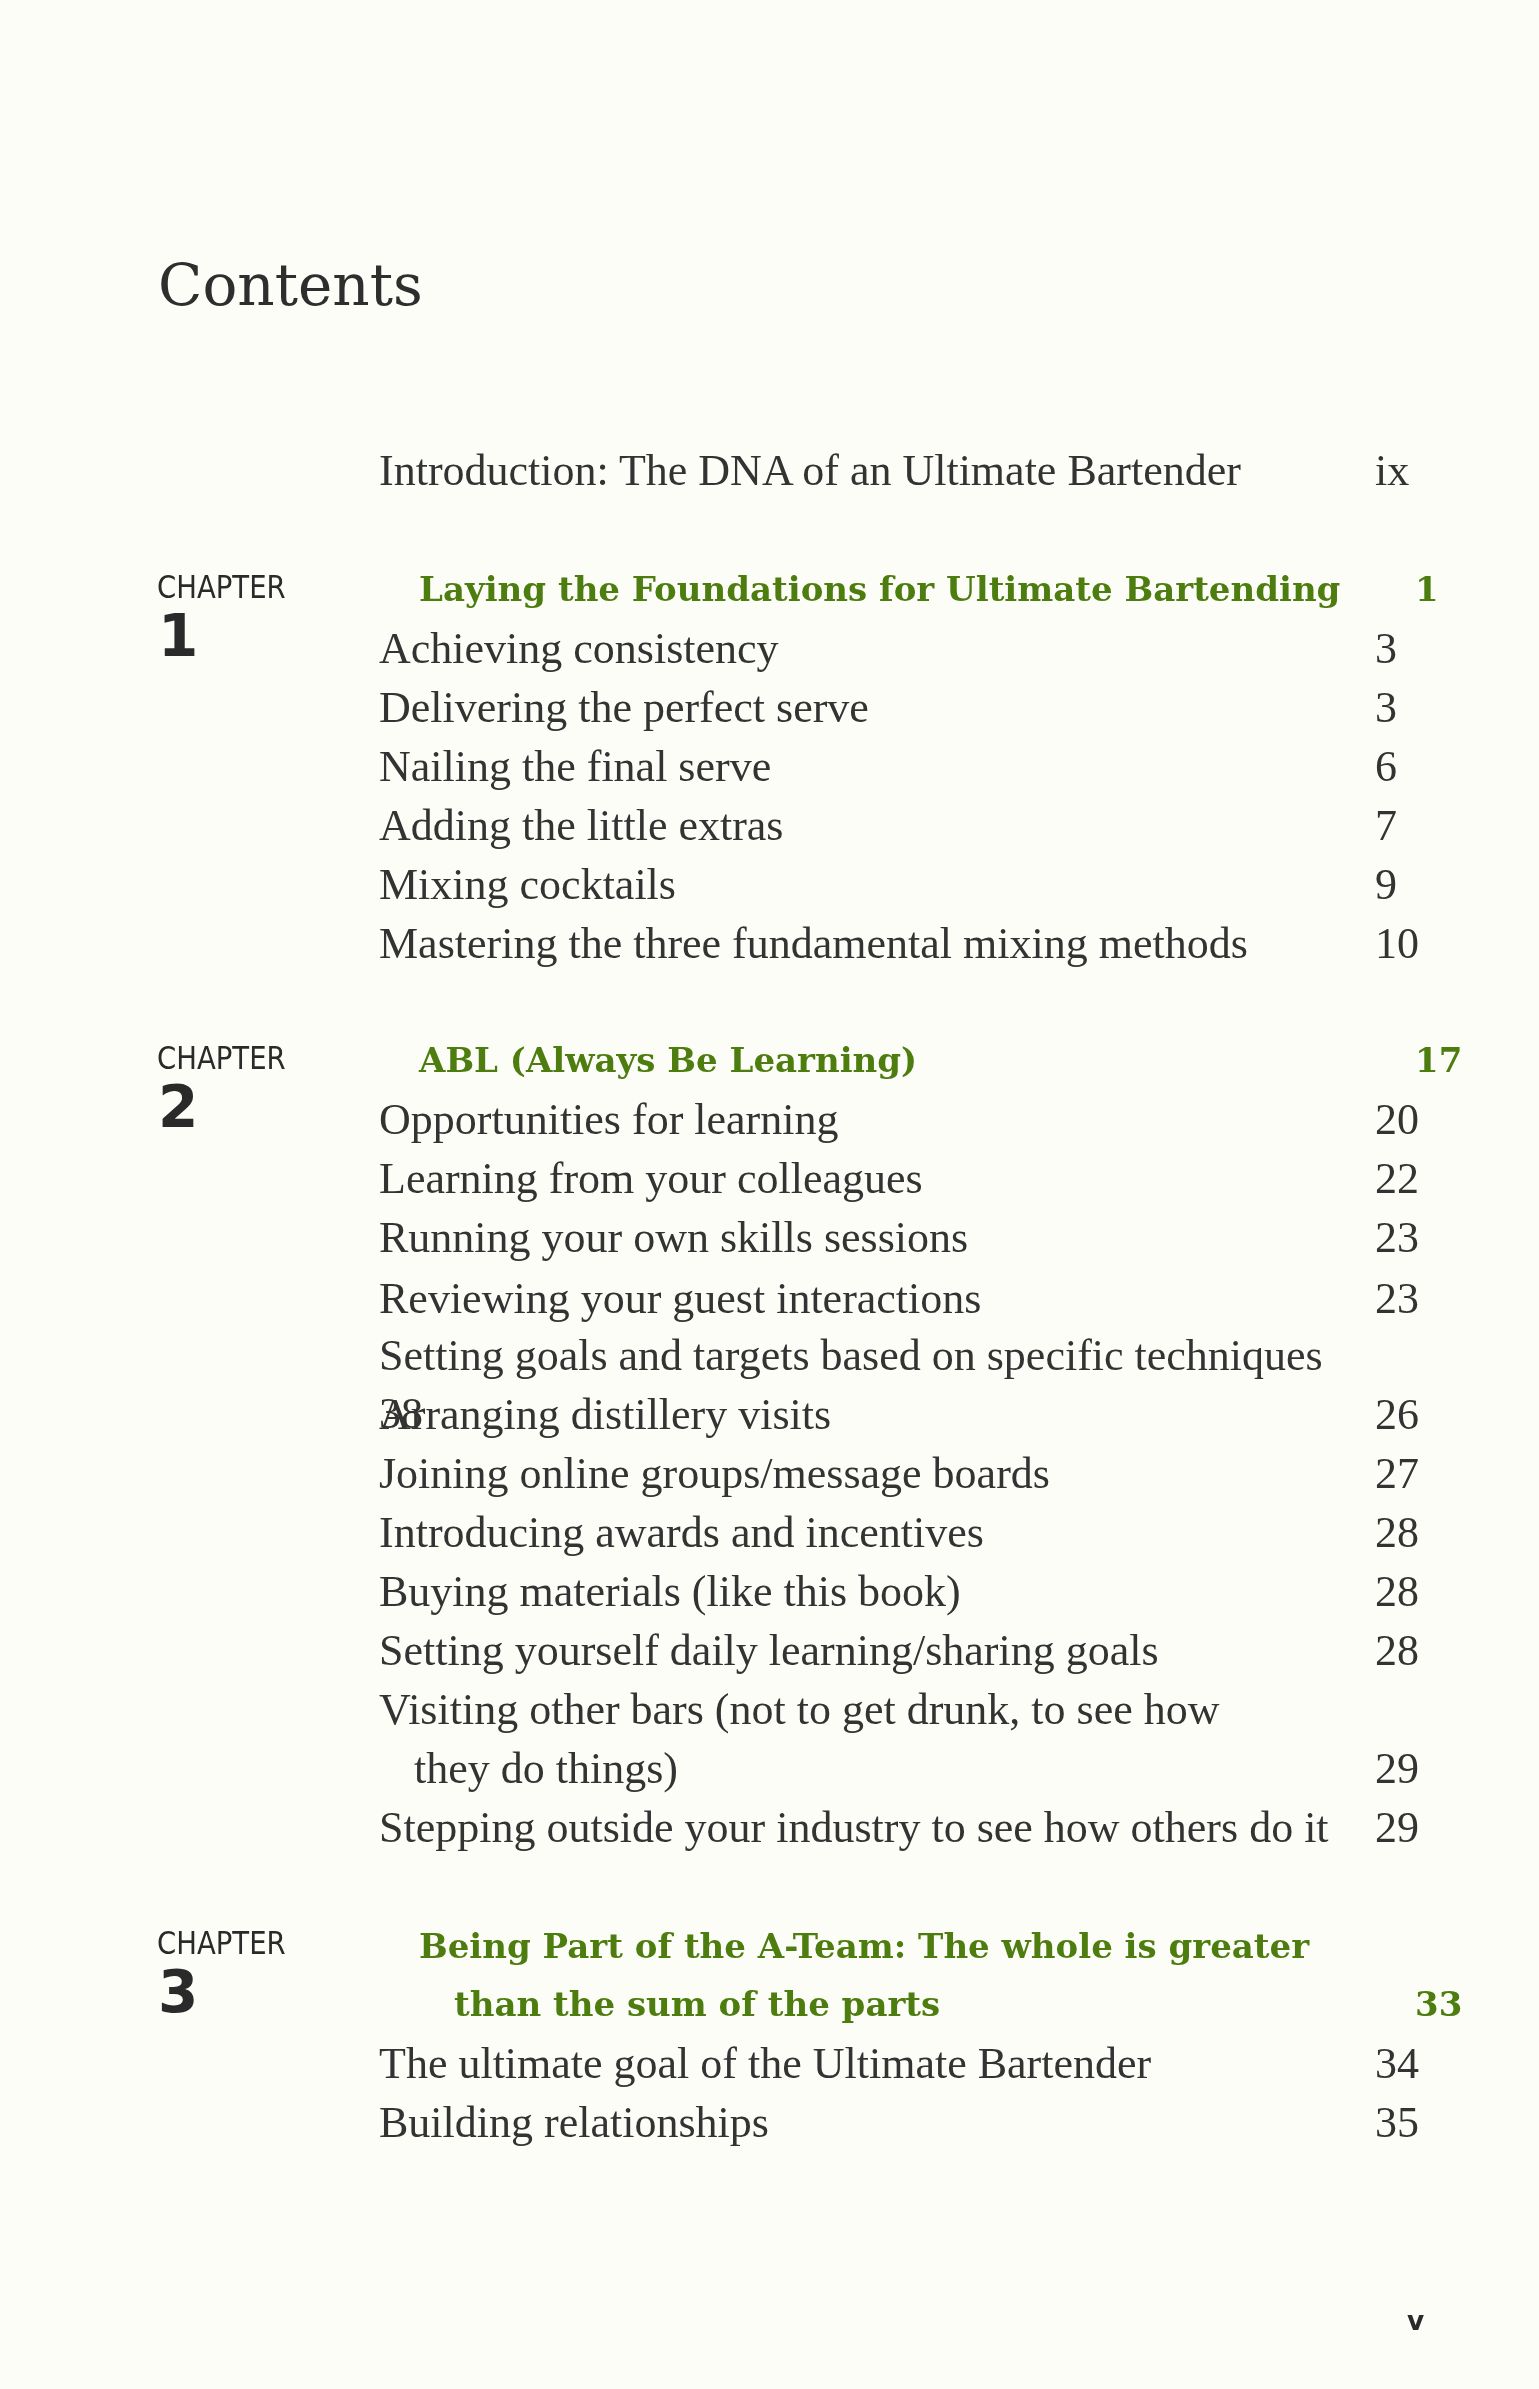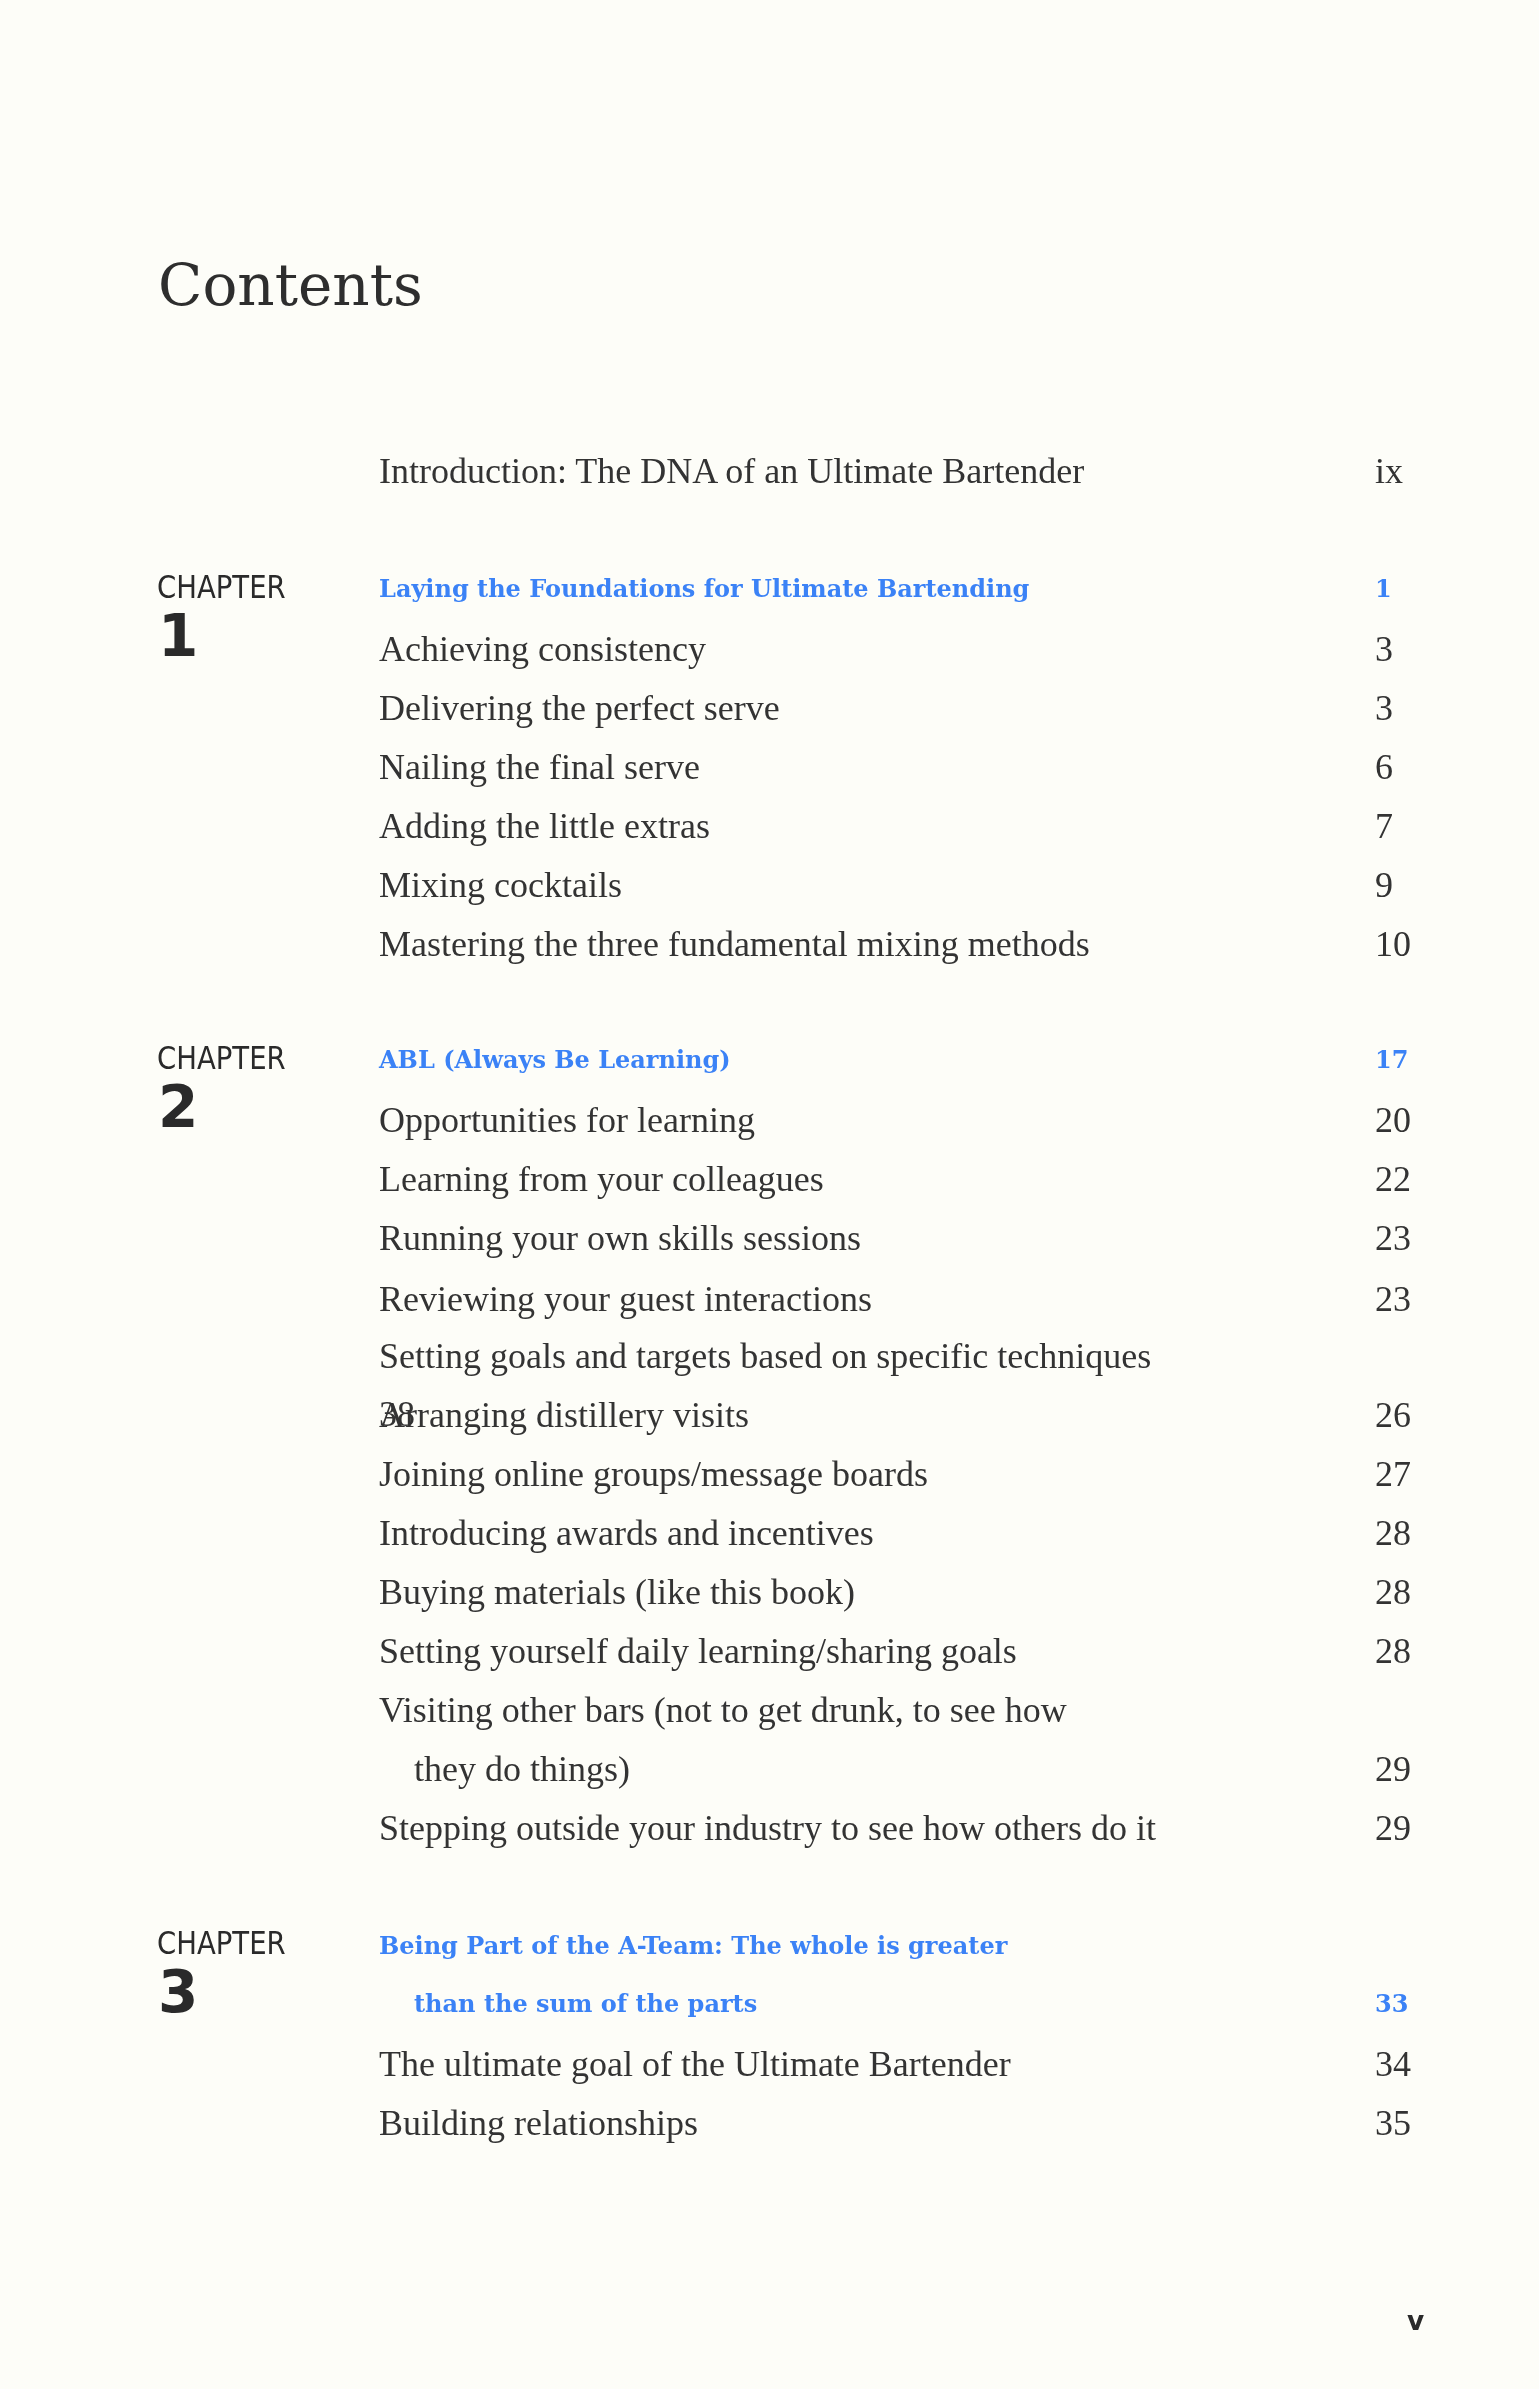--- a/index.html
+++ b/index.html
@@ -7,26 +7,26 @@
     width:1540px; height:2389px; background:#fdfdf8; position:relative; overflow:hidden;
     color:#2b2b2b;
   }
   .title {
     position:absolute; left:158px; top:251px;
     font-family:"DejaVu Serif", serif; font-size:58px; font-weight:normal; letter-spacing:0px;
     color:#2e2e2e;
   }
   .row {
     position:absolute; left:379px; width:1049px; height:58px;
-    font-family:"Liberation Serif", serif; font-size:36px; line-height:58px;
+    font-family:"Liberation Serif", serif; font-size:44px; line-height:58px;
     display:flex; justify-content:space-between; color:#333;
   }
   .row .txt { white-space:nowrap; }
   .row .pg { min-width:53px; }
-  .row.bold { font-family:"DejaVu Serif", serif; font-weight:bold; font-size:24px; color:#3b82f6; }
+  .row.bold { font-family:"DejaVu Serif", serif; font-weight:bold; font-size:34px; color:#4d7c0f;margin-left:40px; }
   .row.indent .txt { padding-left:35px;text-align:right; }
   .chap-label {
     position:absolute; left:157px;
     font-family:"DejaVu Sans", sans-serif; font-size:32px; letter-spacing:0px; color:#2a2a2a;
     transform:scaleX(0.86); transform-origin:left;
   }
   .chap-num {
     position:absolute; left:158px;
     font-family:"DejaVu Sans", sans-serif; font-weight:bold; font-size:58px; color:#2a2a2a;
     line-height:58px;

